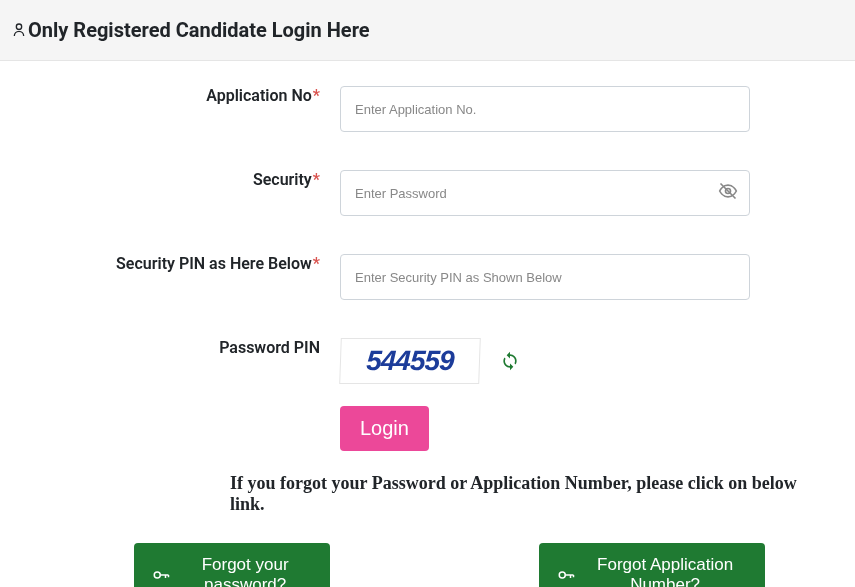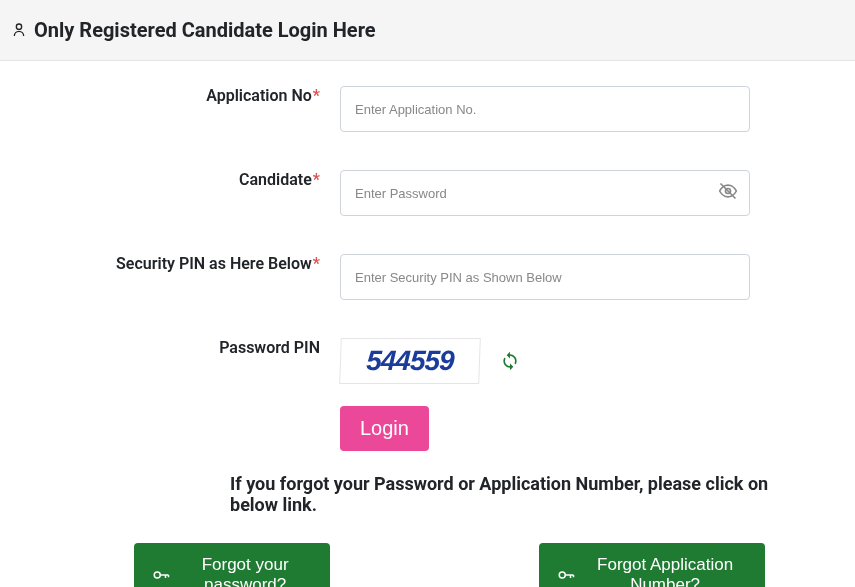--- a/index.html
+++ b/index.html
@@ -13,21 +13,20 @@
       width: 855px;
       height: 587px;
       overflow: hidden;
     }
     .header {
       background: #f5f5f5;
       padding: 18px 10px 18px 10px;
       border-bottom: 1px solid #e5e5e5;
       display: flex;
       align-items: center;
-      gap: 6px;
     }
     .header .person-icon {
       width: 18px;
       height: 18px;
       display: inline-flex;
       align-items: center;
       justify-content: center;
     }
     .header h1 {
       font-size: 20px;
@@ -127,20 +126,21 @@
       padding: 11px 20px;
       font-size: 20px;
       cursor: pointer;
     }
     .forgot-msg {
       font-size: 18px;
       font-weight: 700;
       color: #212529;
       margin: 0 0 28px 0;
       padding-left: 180px;
+      font-family: Liberation Serif, serif;
     }
     .forgot-buttons {
       display: flex;
       justify-content: center;
       gap: 165px;
       padding: 0 40px;
     }
     .forgot-btn {
       background: #1f7a32;
       color: #fff;
@@ -177,21 +177,21 @@
     <div class="label-col">
       <span>Application No</span><span class="req">*</span>
     </div>
     <div class="input-col">
       <input type="text" class="text-input" placeholder="Enter Application No." style="">
     </div>
   </div>
 
   <div class="form-row">
     <div class="label-col">
-      <span>Candidate</span><span class="req">*</span>
+      <span>Security</span><span class="req">*</span>
     </div>
     <div class="input-col">
       <div class="password-wrapper">
         <input type="password" class="text-input" placeholder="Enter Password" style="">
         <span class="eye-toggle">
           <svg width="20" height="20" viewBox="0 0 24 24" fill="none" stroke="#888" stroke-width="2">
             <path d="M2 12s3.5-7 10-7 10 7 10 7-3.5 7-10 7-10-7-10-7z"></path>
             <circle cx="12" cy="12" r="3"></circle>
             <line x1="3" y1="3" x2="21" y2="21"></line>
           </svg>

